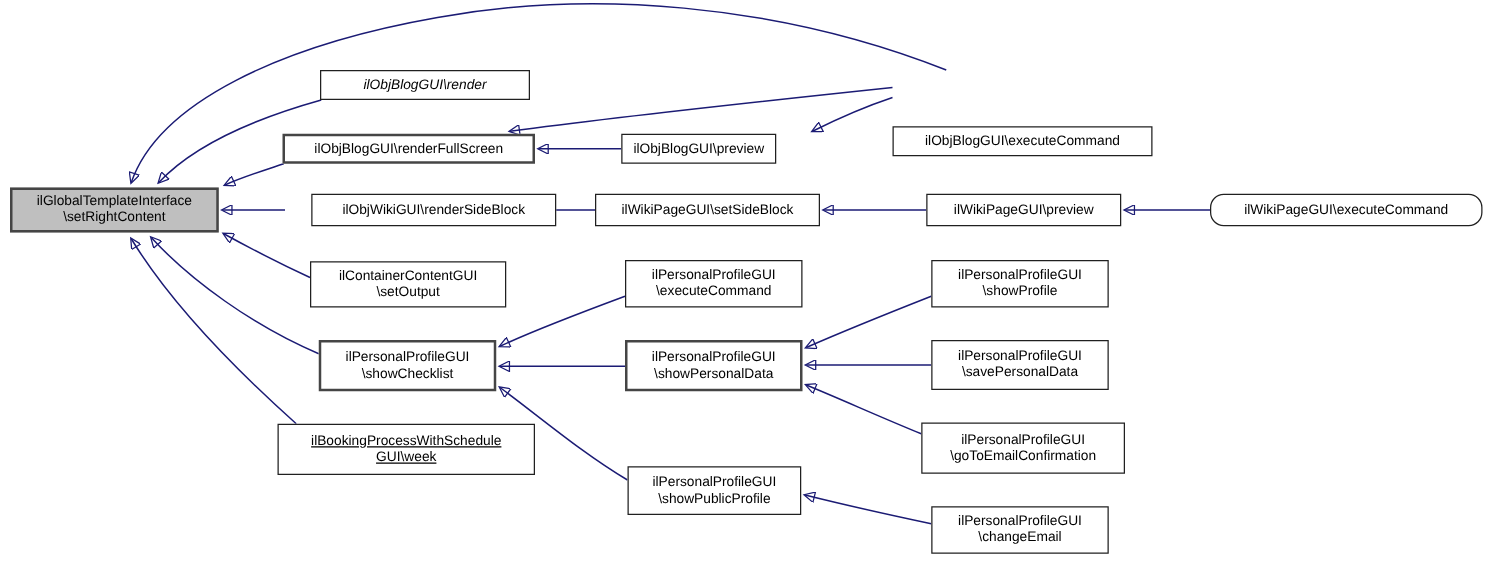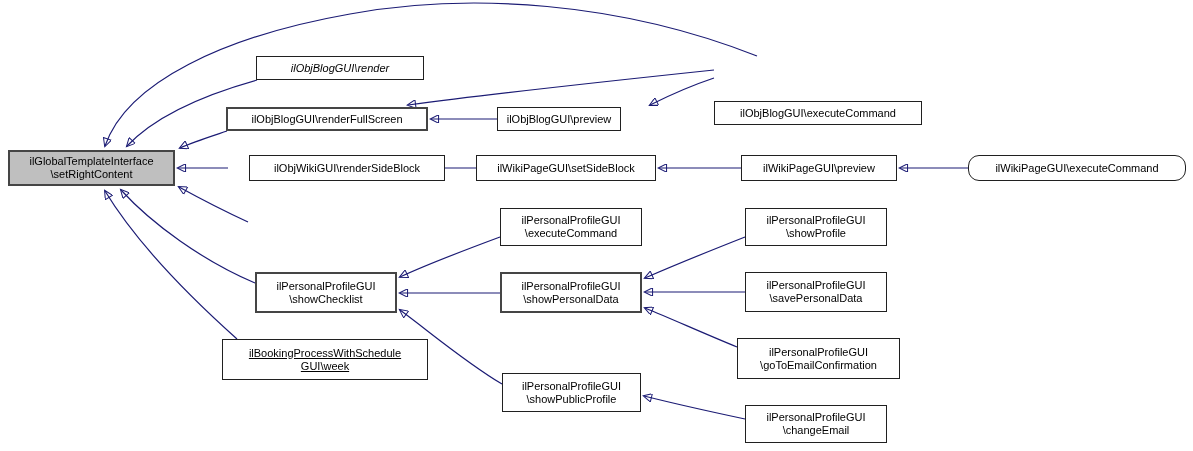--- a/index.html
+++ b/index.html
@@ -74,20 +74,22 @@
   <div class="node" style="left:714px; top:56px; width:208px; height:24px;margin-top:45px;">ilObjBlogGUI\executeCommand</div>
 
   <div class="node" style="left:228px; top:155px; width:196px; height:26px;margin-left:21px;">ilObjWikiGUI\renderSideBlock</div>
 
   <div class="node" style="left:476px; top:155px; width:180px; height:26px;">ilWikiPageGUI\setSideBlock</div>
 
   <div class="node" style="left:741px; top:155px; width:156px; height:26px;">ilWikiPageGUI\preview</div>
 
   <div class="node" style="left:968px; top:155px; width:218px; height:26px;border-radius:11px;">ilWikiPageGUI\executeCommand</div>
 
+  <div class="node" style="left:248px; top:209px; width:157px; height:37px;">ilContainerContentGUI
+\setOutput</div>
 
   <div class="node" style="left:500px; top:208px; width:142px; height:38px;">ilPersonalProfileGUI
 \executeCommand</div>
 
   <div class="node thick" style="left:255px; top:272px; width:142px; height:41px;">ilPersonalProfileGUI
 \showChecklist</div>
 
   <div class="node thick" style="left:500px; top:272px; width:142px; height:41px;">ilPersonalProfileGUI
 \showPersonalData</div>
 

